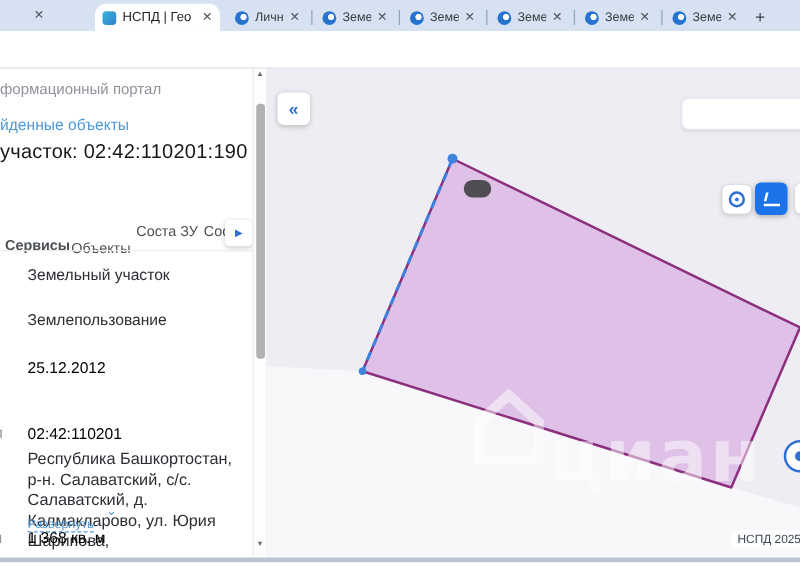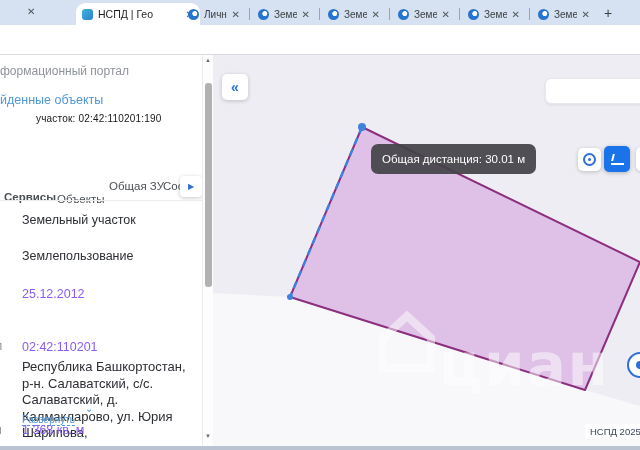--- a/index.html
+++ b/index.html
@@ -26,28 +26,28 @@
      white-space:nowrap;overflow:hidden;}
   #tune-sliver{left:-6px;top:31px;width:12px;height:12px;border:1.5px solid #80868b;border-radius:50%;}
   #star-icon{left:589px;top:30px;font-size:13px;color:#5f6368;}
   #send-icon{left:627px;top:31px;width:16px;height:12px;border:1.6px solid #5f6368;border-radius:3px;}
   #chrome-divider{left:0;top:54px;width:640px;height:1px;background:#d8dce1;}
 
   
   #sidebar{left:0;top:55px;width:213px;height:391px;background:#fff;overflow:hidden;}
   .sb-gray{color:#8f9399;font-size:12px;}
   .sb-link{color:#4f97d6;font-size:12.5px;}
-  #sb-title{font-size:10px;color:#17181a;letter-spacing:.2px;padding-left:36px;}
+  #sb-title{font-size:16px;color:#17181a;letter-spacing:.2px;}
   .sb-tab{font-size:11.5px;color:#4a4f55;}
   #sb-tab-arrow{left:180px;top:121px;width:22px;height:21px;background:#fff;border-radius:4px;
      box-shadow:0 1px 4px rgba(0,0,0,.22);display:flex;align-items:center;justify-content:center;
      color:#2f6fd6;font-size:8px;}
   #sb-divider{left:0;top:145px;width:202px;height:1px;background:#ececec;}
   .sb-item{font-size:12.5px;color:#2b2e33;}
-  .sb-val{font-size:12.5px;color:#8b5cf6;}
+  .sb-val{font-size:12.5px;color:#000000;}
   #sb-address{left:22px;top:304px;width:174px;font-size:13px;line-height:16.5px;color:#2b2e33;}
   #sb-expand{left:22px;top:359px;font-size:10px;color:#4f97d6;border-bottom:1px dashed #4f97d6;}
   #sb-expand-chevron{left:85px;top:348px;color:#4f97d6;font-size:10px;}
   .sb-frag{color:#8f9399;font-size:12.5px;}
 
   #sb-scrollbar{left:202px;top:0;width:11px;height:391px;background:#fdfdfd;border-left:1px solid #ececec;}
   #sb-scroll-up{left:2px;top:2px;font-size:6px;color:#6d6d6d;}
   #sb-scroll-down{left:2px;top:378px;font-size:6px;color:#6d6d6d;}
   #sb-thumb{left:2px;top:28px;width:7px;height:204px;background:#b1b1b1;border-radius:3px;}
 
@@ -79,21 +79,21 @@
      padding:2px 5px;font-size:9.5px;color:#3c4858;white-space:nowrap;}
   #bottom-strip{left:0;top:446px;width:640px;height:4px;background:#b9c3d1;}
 </style>
 </head>
 <body>
 
 <div id="screen">
 
   <div class="abs" id="tabstrip">
     <span class="abs tab-close" style="left:27px;top:6px;">✕</span>
-    <div class="abs tab active" style="left:76px;width:124px;">
+    <div class="abs tab active" style="left:76px;width:100px;">
       <span class="fav-nspd"></span>
       <span class="title">НСПД | Гео</span>
       <span class="tab-close">✕</span>
     </div>
     <div class="abs tab" style="left:182px;width:64px;">
       <span class="fav-gos"></span>
       <span class="title">Личный каб</span>
       <span class="tab-close">✕</span>
     </div>
     <div class="abs tab-sep" style="left:249px;"></div>
@@ -137,21 +137,21 @@
   </div>
   <div class="abs" id="chrome-divider"></div>
 
   <div class="abs" id="sidebar">
     <div class="abs sb-link" style="left:0;top:38px;">йденные объекты</div>
     <div class="abs sb-gray" style="left:0;top:9px;">формационный портал</div>
     <div class="abs" id="sb-title" style="left:0;top:58px;">участок: 02:42:110201:190</div>
 
     <div class="abs sb-tab" style="left:4px;top:136px;font-weight:bold;">Сервисы</div>
     <div class="abs sb-tab" style="left:57px;top:138px;">Объекты</div>
-    <div class="abs sb-tab" style="left:109px;top:125px;">Общая ЗУ</div>
+    <div class="abs sb-tab" style="left:109px;top:125px;">Соста ЗУ</div>
     <div class="abs sb-tab" style="left:163px;top:125px;">Соста</div>
     <div class="abs" id="sb-tab-arrow">
       <span>▶</span>
     </div>
     <div class="abs" id="sb-divider"></div>
 
     <div class="abs sb-item" style="left:22px;top:194px;">Землепользование</div>
     <div class="abs sb-item" style="left:22px;top:158px;">Земельный участок</div>
 
     <div class="abs sb-val" style="left:22px;top:232px;">25.12.2012</div>
@@ -197,21 +197,20 @@
     </div>
     <div class="abs" id="btn-measure">
       <span class="angle"></span>
       <span class="base"></span>
     </div>
     <div class="abs" id="btn-edge">
       
     </div>
 
     <div class="abs" id="tooltip">
-      <div>Общая дистанция: 30.01 м</div>
     </div>
 
     <div class="abs" id="map-fab">
       <span class="dot"></span>
     </div>
 
     <div class="abs" id="attribution">НСПД 2025 ©</div>
   </div>
 
   <div class="abs" id="bottom-strip"></div>

